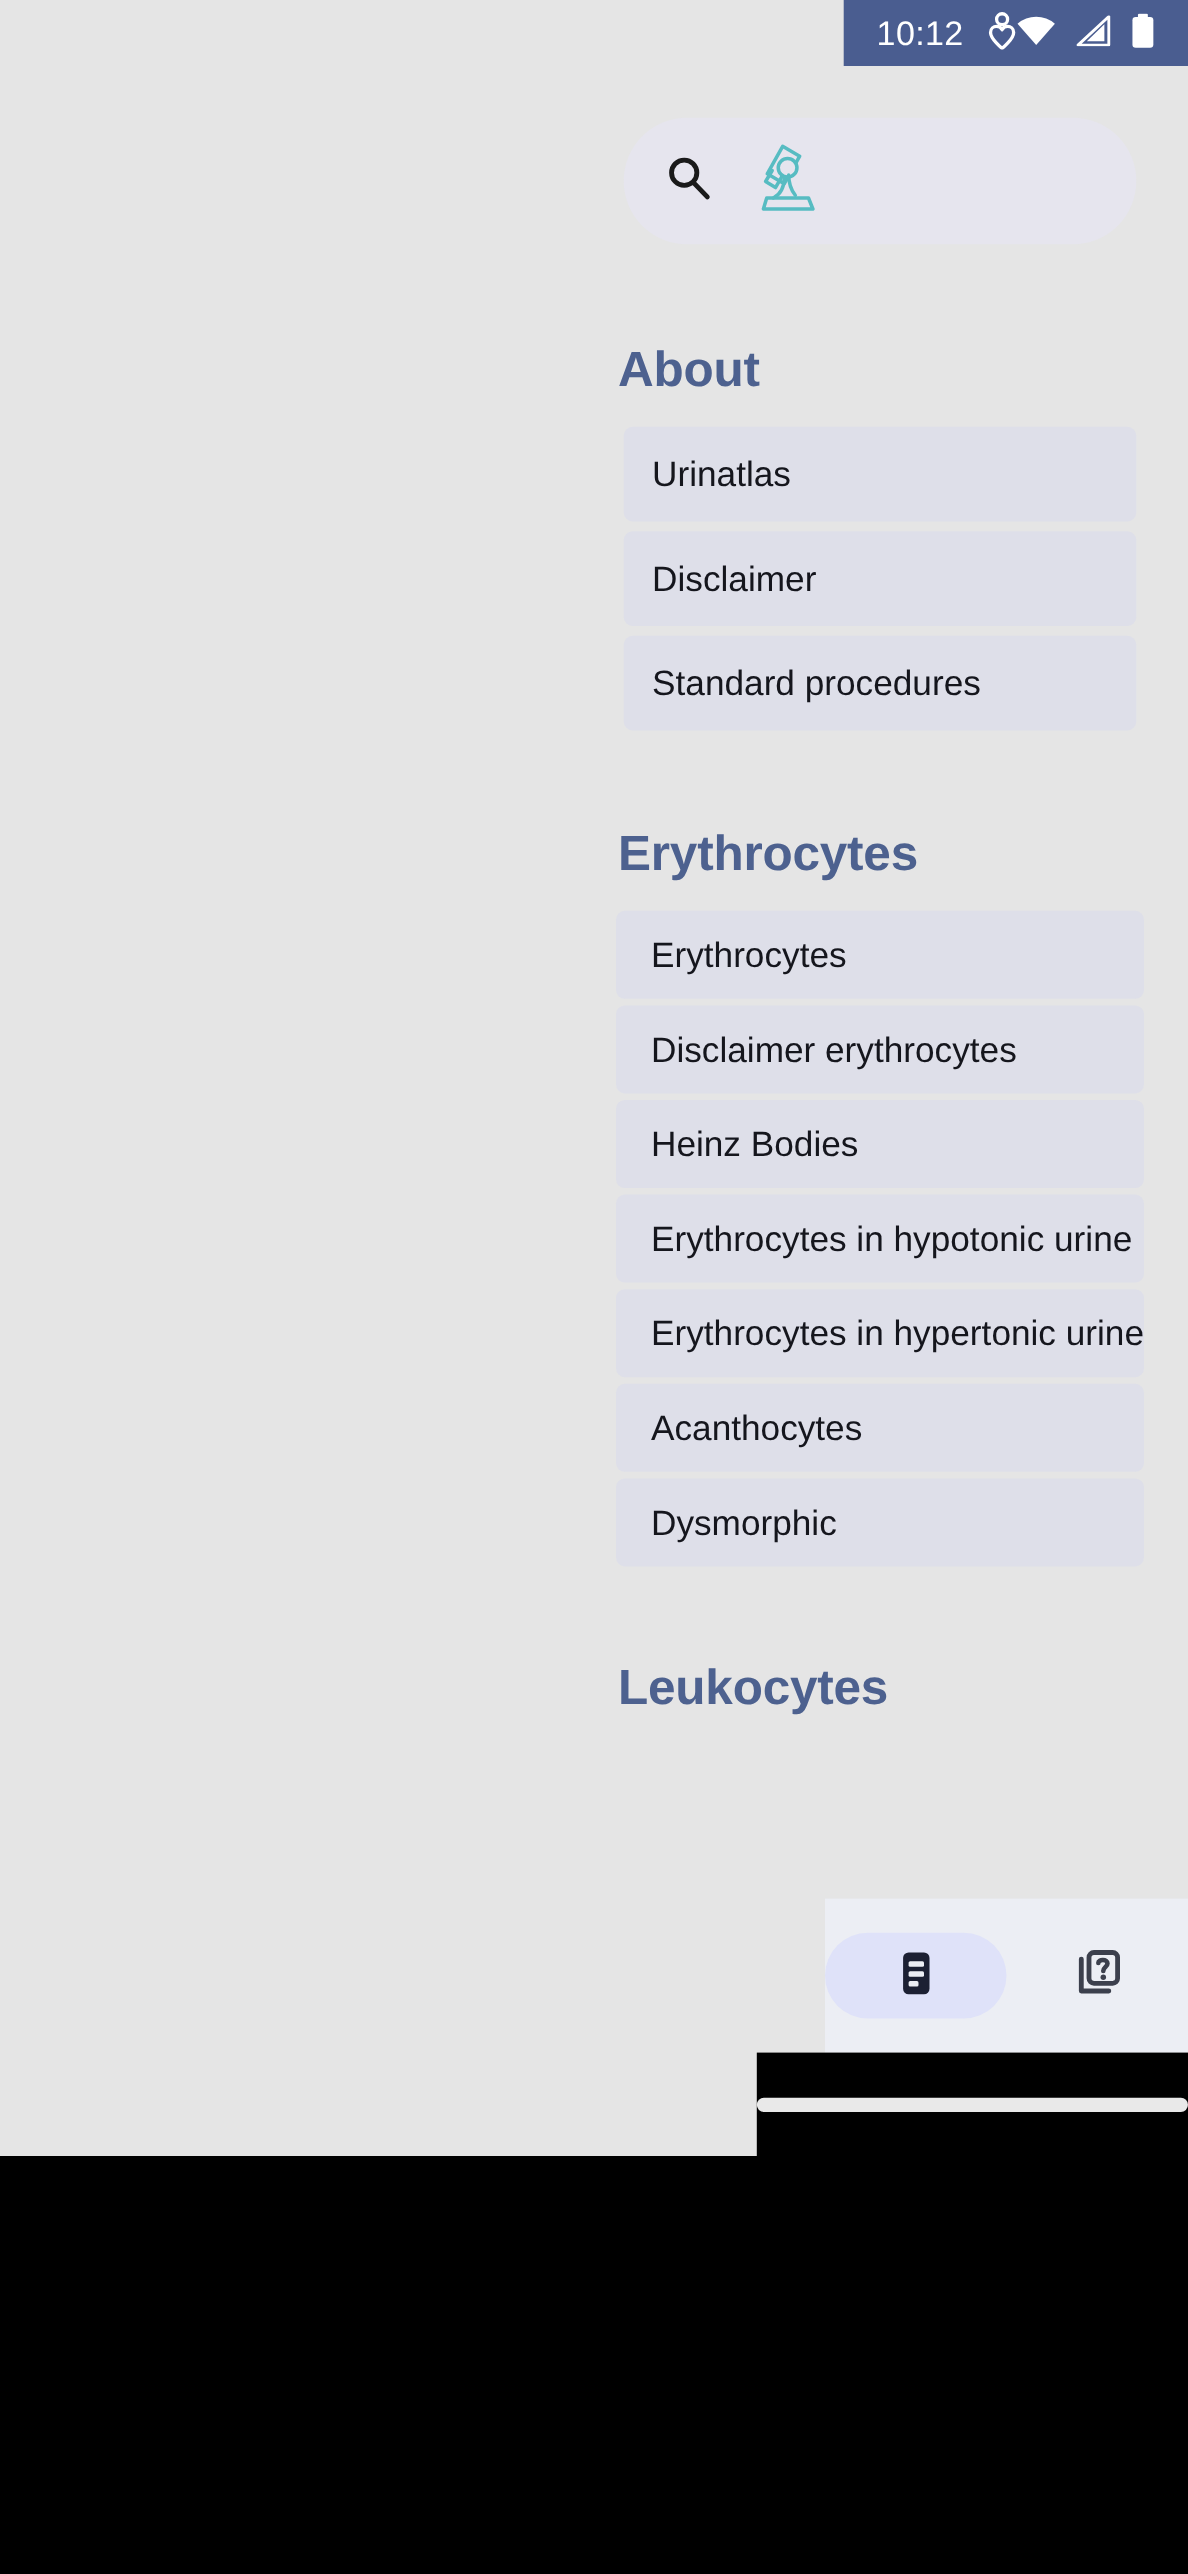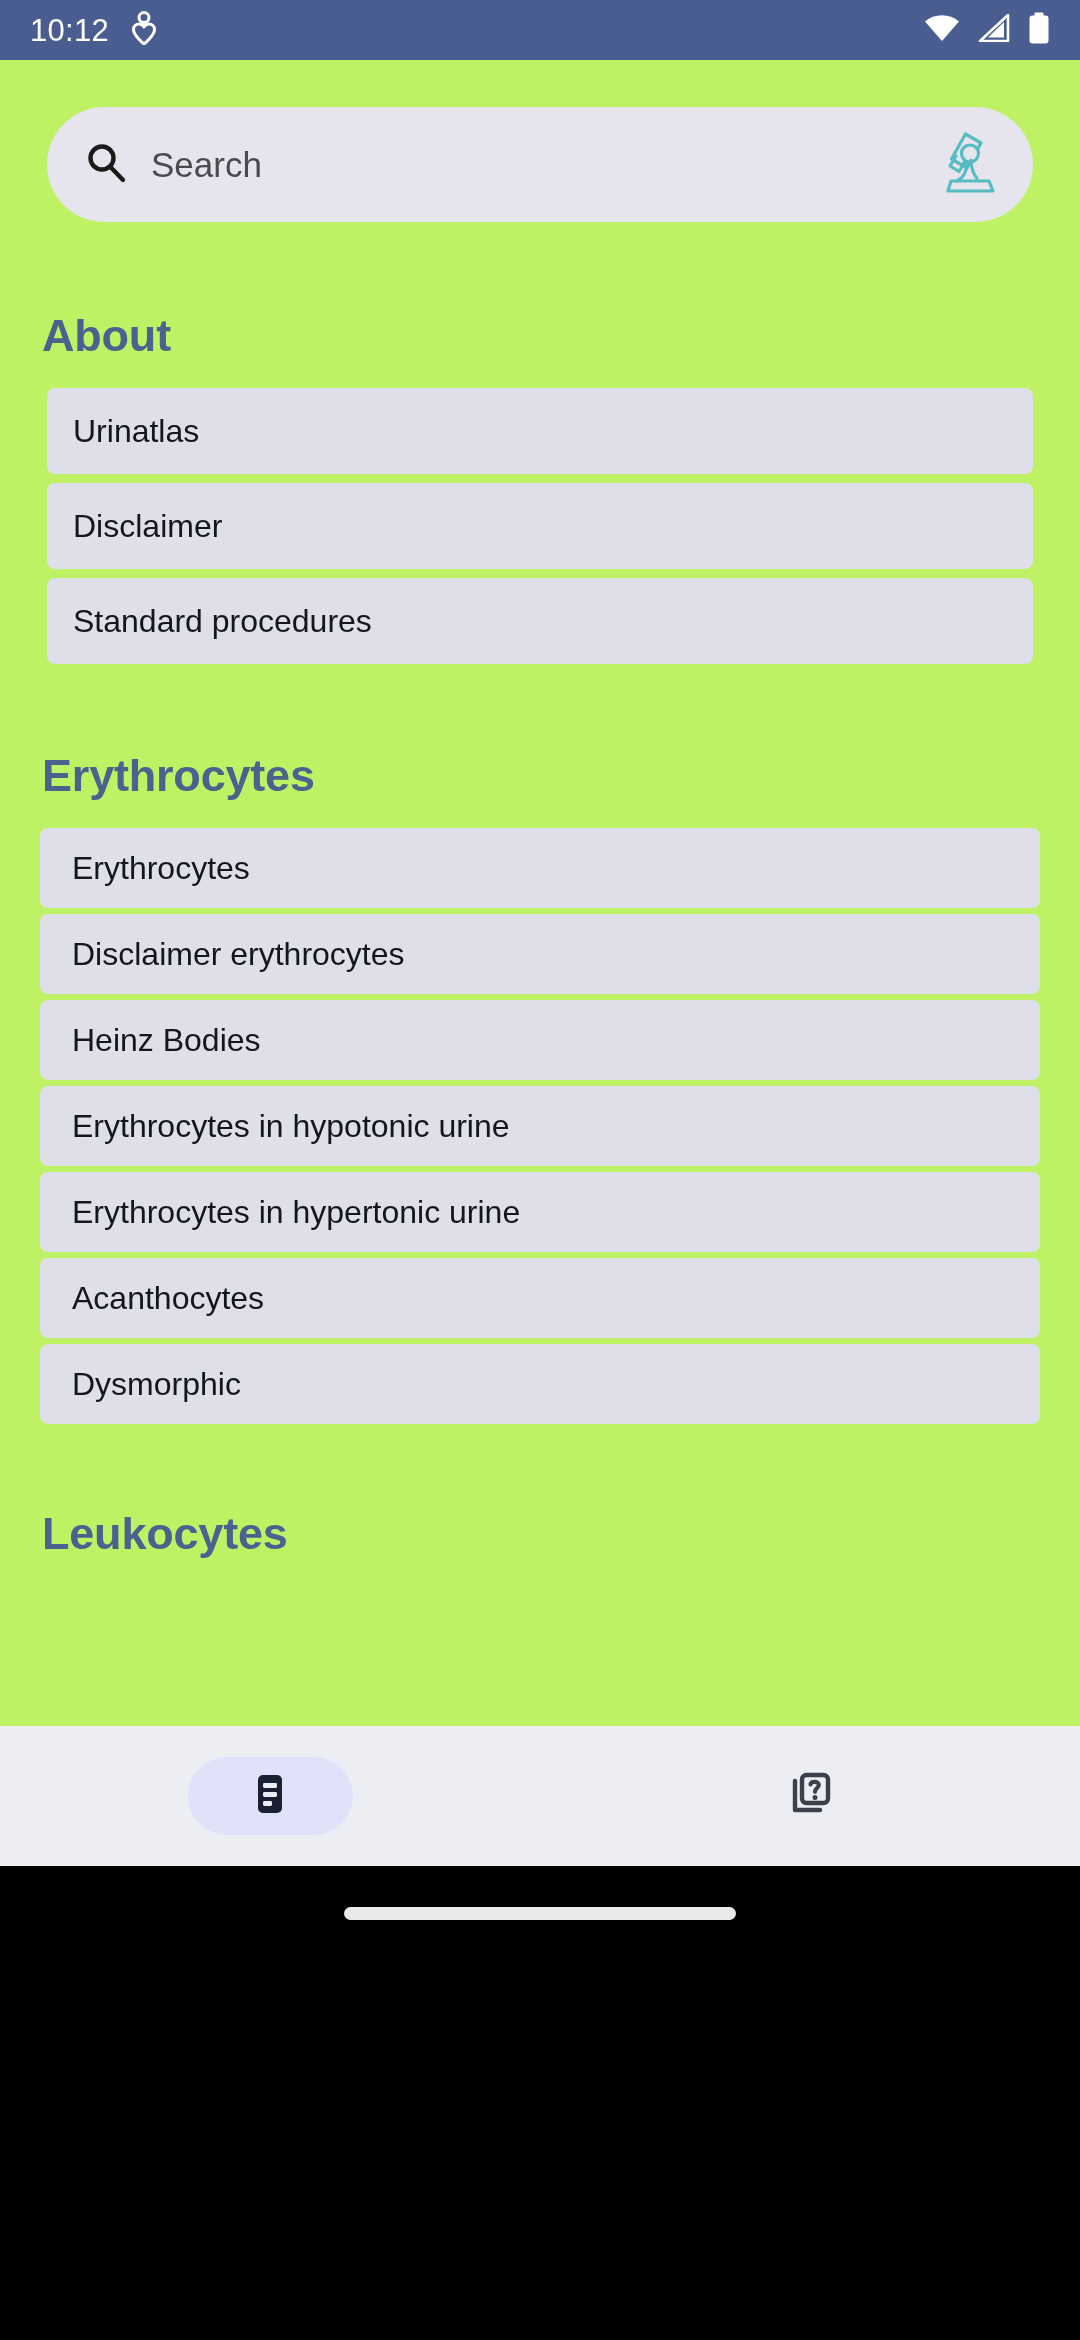--- a/index.html
+++ b/index.html
@@ -5,22 +5,22 @@
   * { margin:0; padding:0; box-sizing:border-box; }
   html, body {
     width:1080px; height:2340px;
     font-family:"Liberation Sans", sans-serif;
     background:#000;
     overflow:hidden;
   }
   #phone {
     position:relative;
     width:1080px; height:1960px;
-    background:#bef264;
-    display:flex; flex-direction:column;
+    background:#e5e5e5;
+    display:flex; flex-direction:column;align-items:flex-end;
   }
 
   
   #statusbar {
     height:60px; flex:0 0 60px;
     background:#4a5d90;
     display:flex; align-items:center;
     padding:0 30px;
     color:#ffffff;
   }
@@ -161,21 +161,20 @@
 
   <div id="scroll">
 
     <div id="searchbar">
       <span id="search-ico">
         <svg width="42" height="42" viewBox="0 0 42 42">
           <circle cx="17" cy="16" r="11.5" fill="none" stroke="#1a1a1a" stroke-width="4.4"></circle>
           <line x1="25.5" y1="25" x2="38" y2="38" stroke="#1a1a1a" stroke-width="4.4" stroke-linecap="round"></line>
         </svg>
       </span>
-      <span id="search-text" title="Search">Search</span>
       <span id="micro-ico">
         <svg width="62" height="70" viewBox="0 0 62 70">
           <g fill="none" stroke="#57bcc2" stroke-width="3.2" stroke-linejoin="round" stroke-linecap="round">
             <path d="M28.5 6 L44 15 L30 40 L14.5 31 Z"></path>
             <path d="M19 28 L13 38 L22 43.5 L27.5 34"></path>
             <circle cx="33" cy="25.5" r="8.5" fill="#e6e5ee"></circle>
             <path d="M34 32 C34 40 36.5 46 40 50.5"></path>
             <path d="M30 34 C30 44 26 50 20 53"></path>
             <path d="M14 53 L52 53 L56 63 L11 63 Z"></path>
           </g>

